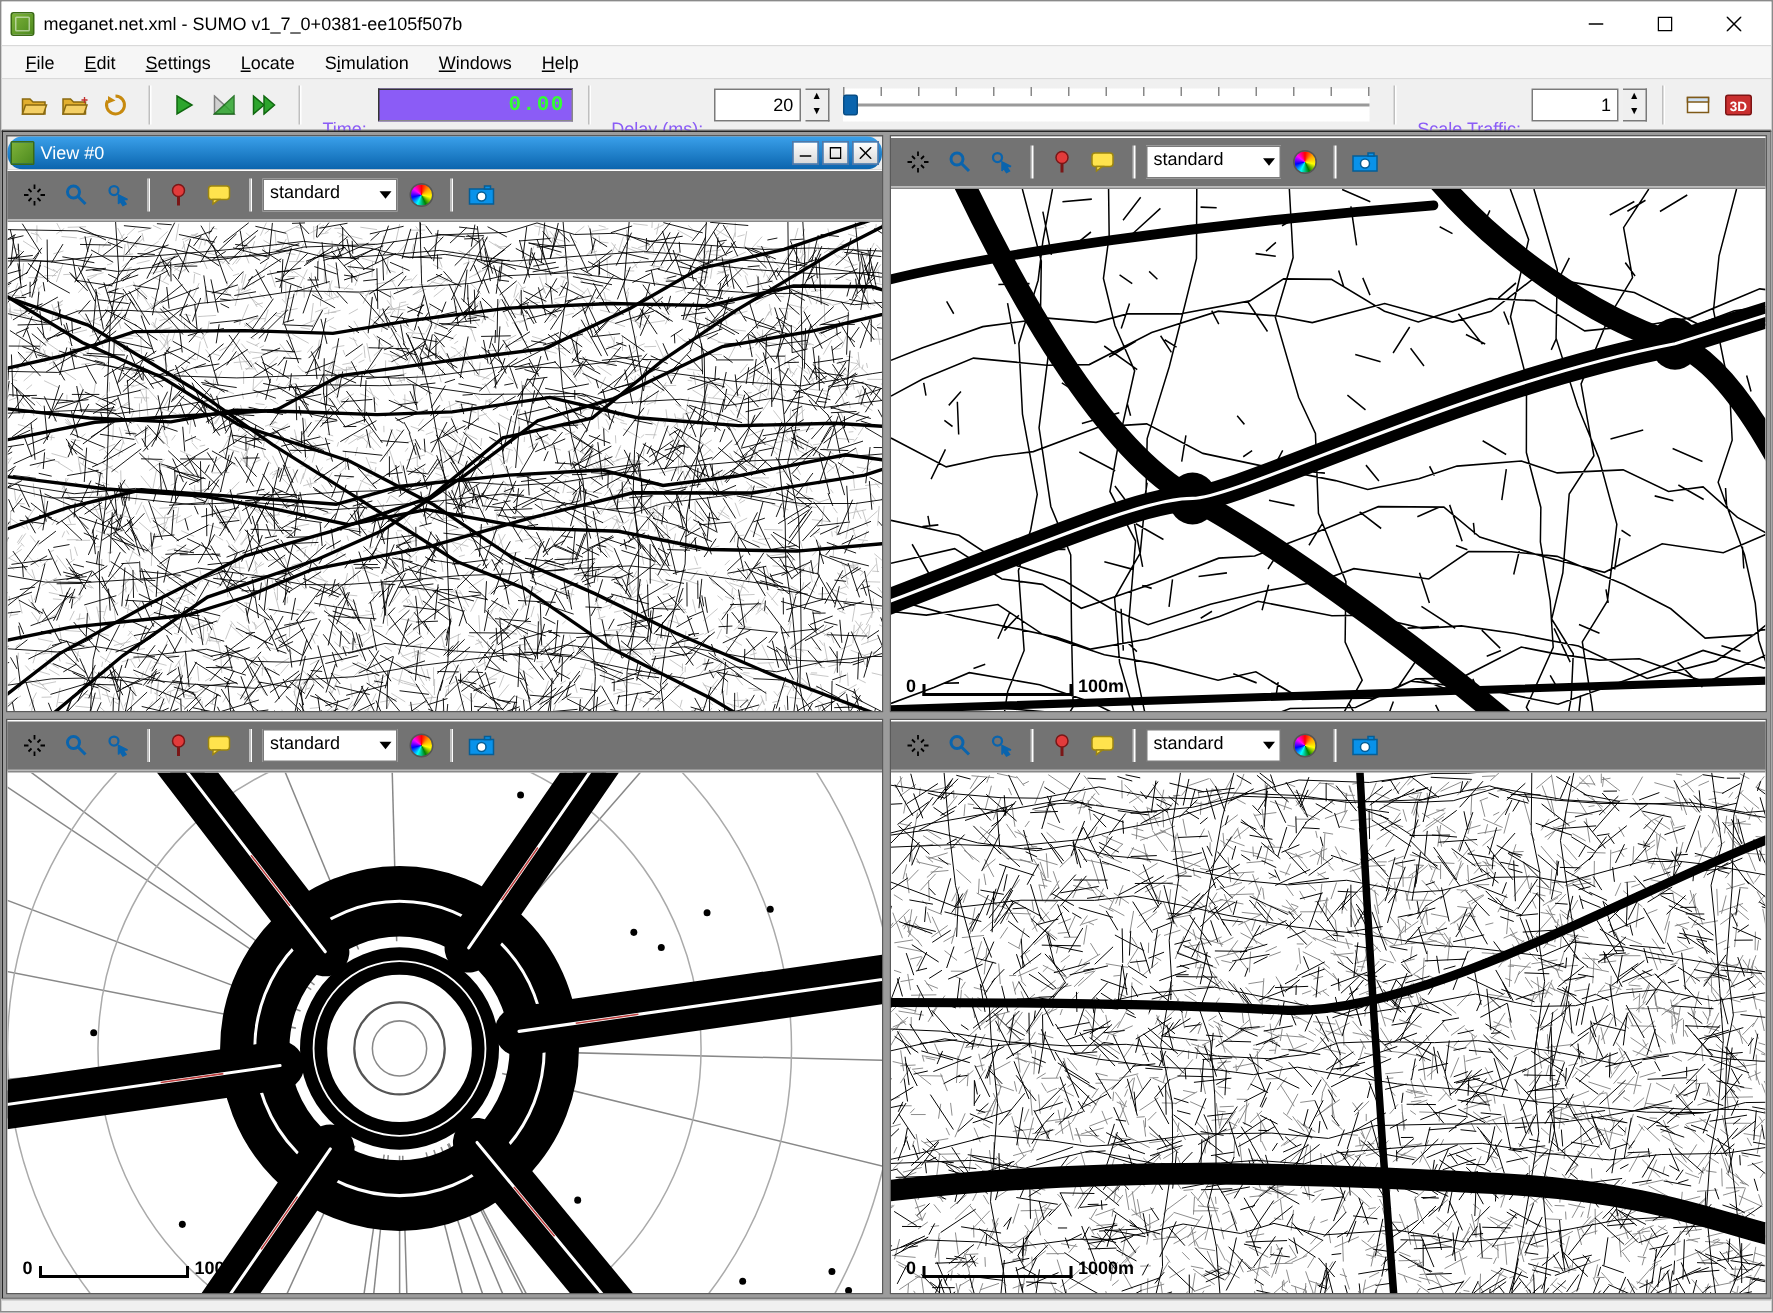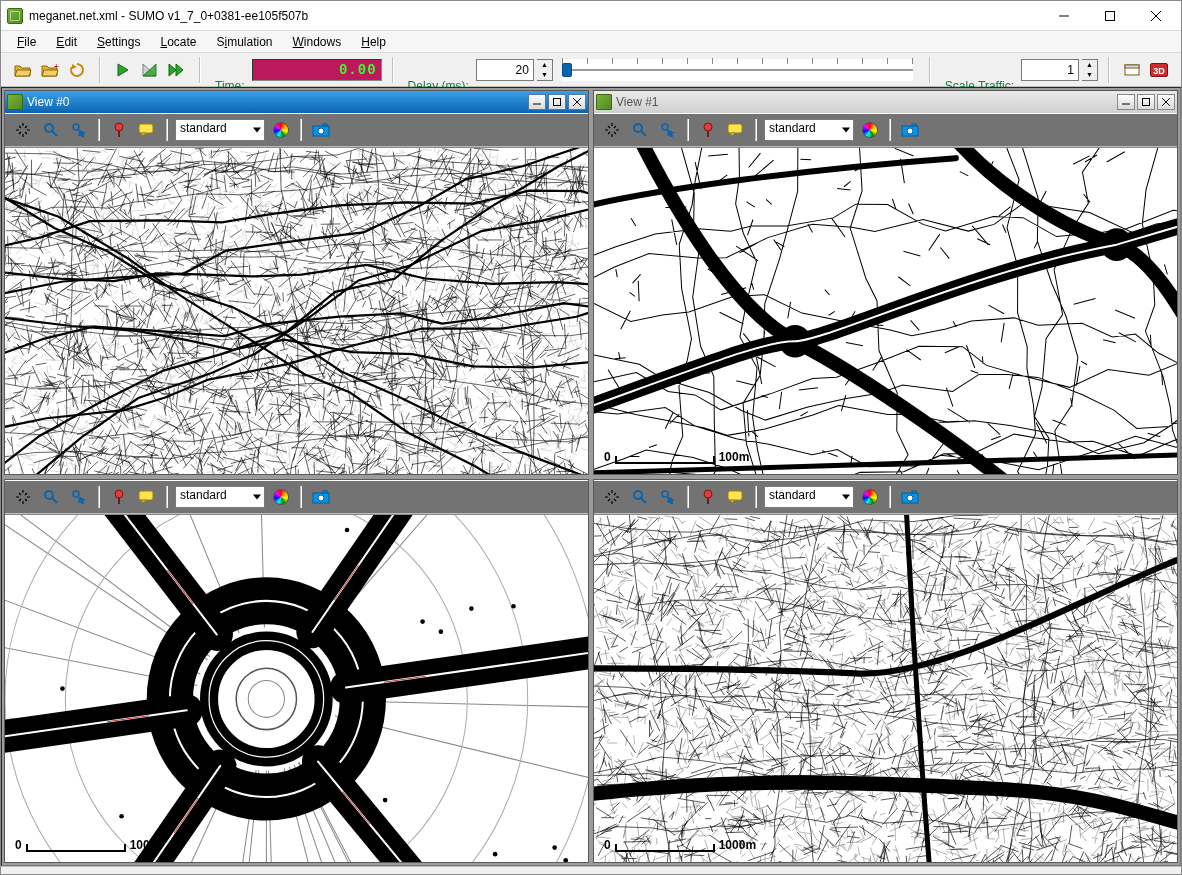--- a/index.html
+++ b/index.html
@@ -18,22 +18,22 @@
   
   .menubar { height:22px; background:#f6f6f6; border-bottom:1px solid #d9d9d9; display:flex; align-items:center; padding:0 8px; gap:4px; }
   .menubar .menu-item { padding:2px 8px; cursor:default; }
   .menubar .menu-item .ul{ text-decoration:underline; }
 
   
   .toolbar { height:34px; background:#f0f0f0; border-bottom:1px solid #bcbcbc; display:flex; align-items:center; padding:0 6px; gap:4px; }
   .tool-group { display:flex; align-items:center; gap:3px; padding:0 4px; height:28px; }
   .tool-sep { width:2px; height:26px; border-left:1px solid #bfbfbf; border-right:1px solid #fff; margin:0 2px; }
   .tool-btn { width:24px; height:24px; border:1px solid transparent; display:flex; align-items:center; justify-content:center; border-radius:2px; }
-  .tool-label { padding:0 4px; color:#15803d;margin-top:33px; }
-  .time-lcd { width:130px; height:22px; background:#be185d; border:1px inset #888; position:relative; overflow:hidden; display:flex; justify-content:flex-end; align-items:center; padding-right:4px;}
+  .tool-label { padding:0 4px; color:#8b5cf6;margin-top:33px; }
+  .time-lcd { width:130px; height:22px; background:#8b5cf6; border:1px inset #888; position:relative; overflow:hidden; display:flex; justify-content:flex-end; align-items:center; padding-right:4px;}
   .time-lcd .digits { font-family:"Courier New",monospace; font-weight:bold; color:#33ff33; font-size:14px; letter-spacing:1px;}
   .delay-box, .scale-box { width:58px; height:22px; border:1px solid #7a7a7a; background:#fff; text-align:right; padding:1px 4px 1px 17px; font-size:12px; }
   .spin { width:16px; height:22px; display:flex; flex-direction:column; border:1px solid #7a7a7a; border-left:none; background:#efefef; }
   .spin div{flex:1; display:flex; align-items:center; justify-content:center; font-size:7px; line-height:1;}
   .slider { flex:1; height:22px; min-width:220px; background:linear-gradient(#fff,#fff); position:relative; margin:0 6px; }
   .slider::before{content:"";position:absolute;left:0;right:0;top:10px;height:2px;background:#9a9a9a;}
   .slider .thumb{position:absolute;left:0;top:4px;width:10px;height:14px;background:#0a64ad;border:1px solid #084d84;border-radius:2px;}
   .slider .ticks{position:absolute;left:0;right:0;top:-1px;height:6px;display:flex;justify-content:space-between;}
   .slider .ticks i{width:1px;height:6px;background:#888;}
 
@@ -43,21 +43,21 @@
   .ico-play{fill:#2da52d;stroke:#106810;}
   .ico-pink{fill:#d0d0d0;stroke:#808080;}
   .ico-wheel{display:inline-block;width:16px;height:16px;border-radius:50%;background:conic-gradient(red,orange,yellow,green,cyan,blue,magenta,red);border:1px solid #555;}
   .ico-camera{fill:#0992ea;stroke:#055e96;}
   .ico-3d{display:inline-block;width:18px;height:14px;background:#c92f2f;color:#fff;font-size:9px;font-weight:bold;line-height:14px;text-align:center;border:1px solid #7d1414;border-radius:2px;}
 
   
   .mdi { flex:1; background:#9c9c9c; border:1px inset #7a7a7a; display:grid; grid-template-columns:1fr 1fr; grid-template-rows:1fr 1fr; gap:4px; padding:2px; position:relative; }
   .view { background:#ececec; border:1px solid #5a5a5a; display:flex; flex-direction:column; min-width:0; min-height:0; }
   .view-title { height:22px; display:flex; align-items:center; padding:0 2px; font-size:12px; }
-  .view-title.active { background:linear-gradient(#3aa0ea,#0a64ad); color:#fff; }
+  .view-title.active { background:linear-gradient(#3aa0ea,#0a64ad); color:#fff;border-radius:10px; }
   .view-title.inactive { background:linear-gradient(#eaeaea,#cfcfcf); color:#555; }
   .view-title .vicon{width:16px;height:16px;margin-right:4px;background:linear-gradient(135deg,#7db23a,#4d8a1e);border:1px solid #3a6a14;border-radius:1px;}
   .view-title .spacer{flex:1;}
   .view-title .wbtn{width:18px;height:16px;border:1px solid #888;background:linear-gradient(#fefefe,#d9d9d9);margin-left:2px;display:flex;align-items:center;justify-content:center;font-size:10px;line-height:1;}
   .view-title.active .wbtn{border-color:#5078a8;}
   .view-title .wbtn svg{stroke:#000;fill:none;stroke-width:1;}
 
   .view-toolbar { height:30px; background:#737373; border-top:1px solid #fff; border-bottom:1px solid #bcbcbc; display:flex; align-items:center; padding:16px 6px; gap:4px; }
   .view-toolbar .sel { height:22px; border:1px solid #7a7a7a; background:#fff; min-width:90px; padding:1px 16px 1px 4px; position:relative; }
   .view-toolbar .sel::after{content:"";position:absolute;right:3px;top:50%;transform:translateY(-50%);width:0;height:0;border-left:4px solid transparent;border-right:4px solid transparent;border-top:5px solid #000;}
@@ -296,41 +296,20 @@
           <path d="M-10 204.65149961411953 L39.29032295010984 187.34604873182252 L88.70824272744358 175.51161818113178 L147.38026959821582 179.63285069074482 L218.03243014030159 184.98508590552956 L261.0566555522382 173.19084597285837 L332.2967370133847 165.86726983031258 L394.1244169231504 162.53705515665933 L434.81149467639625 172.6527623073198 L483.9166557136923 166.49152324348688 L555.7991748955101 152.55239211255684 L626.8459906429052 162.12971820915118 " stroke="#000" fill="none" stroke-width="2.2" stroke-linecap="round"></path>
           <path d="M-10 276.078137755394 L41.273645143955946 265.68137574754655 L118.71689747087657 257.748751366511 L159.35832347720861 245.29583011195064 L202.33227116055787 227.62180314818397 L279.7888056654483 212.76445371797308 L345.23442695848644 194.38986844662577 L414.96361307799816 177.4627982415259 L493.75575674697757 177.59690839238465 L568.5177471674979 165.88601986365393 L620.3384015150368 149.19996510259807 " stroke="#000" fill="none" stroke-width="2.2" stroke-linecap="round"></path>
           <path d="M-10 165.67204149905592 L65.80139424651861 174.99281631829217 L130.91297362931073 179.82749959547073 L179.9243579711765 188.72592212539166 L226.17878643795848 198.3740919730626 L277.9863581992686 188.51089641684666 L345.6253760494292 200.59573805704713 L405.12713332660496 202.70005992008373 L465.5854179803282 214.63422540249303 L523.7395945750177 215.7440304099582 L589.7490048408508 210.01813327660784 L667.7601304184645 207.07969129597768 " stroke="#000" fill="none" stroke-width="2.2" stroke-linecap="round"></path>
           <path d="M-10 317.0557384425774 L34.28880392573774 283.0376989864744 L93.2954126317054 250.72403667820618 L157.5627018418163 218.81190974172205 L215.32902345992625 202.58167531294748 L280.22705000825226 180.4746874398552 L328.5120846144855 141.4626976060681 L387.68564654514194 128.5929919066839 L434.6999220736325 90.50129458447918 L482.99149164929986 58.090396765153855 L550.4068012535572 18.214459808077663 L626.6951688658446 -20.532815784215927 " stroke="#000" fill="none" stroke-width="2.2" stroke-linecap="round"></path>
           <path d="M-10 45.9889073157683 L53.407700369134545 67.56124636949971 L122.79676876962185 108.93467770144343 L175.8233092352748 145.91376657877117 L231.43603403121233 180.4978838902898 L297.95228065922856 222.46788805816323 L342.8316564299166 240.14556225948036 L401.50343098677695 280.09360340377316 L467.32476075179875 312.6129618594423 L530.2744019217789 350.2075755726546 L599.8148395586759 377.5222291611135 " stroke="#000" fill="none" stroke-width="2.2" stroke-linecap="round"></path>
         </svg>
     </div>
   </div>
 
   <div class="view">
-    <div class="view-title inactive">
-      <span class="vicon"></span>
-      <span>View #1</span>
-      <span class="spacer"></span>
-      <span class="wbtn">
-          <svg width="8" height="8">
-            <line x1="0" y1="6" x2="8" y2="6"></line>
-          </svg>
-        </span>
-      <span class="wbtn">
-          <svg width="8" height="8">
-            <rect x="0.5" y="0.5" width="7" height="7"></rect>
-          </svg>
-        </span>
-      <span class="wbtn">
-          <svg width="8" height="8">
-            <line x1="0" y1="0" x2="8" y2="8"></line>
-            <line x1="8" y1="0" x2="0" y2="8"></line>
-          </svg>
-        </span>
-    </div>
     <div class="view-toolbar">
       <div class="tool-btn vi-zoomout">
           <svg width="16" height="16">
             <path d="M8 1 v3 M8 12 v3 M1 8 h3 M12 8 h3 M4 4 l2 2 M12 4 l-2 2 M4 12 l2 -2 M12 12 l-2 -2"></path>
           </svg>
         </div>
       <div class="tool-btn vi-zoom">
           <svg width="16" height="16">
             <circle cx="6" cy="6" r="4"></circle>
             <line x1="9" y1="9" x2="14" y2="14"></line>

